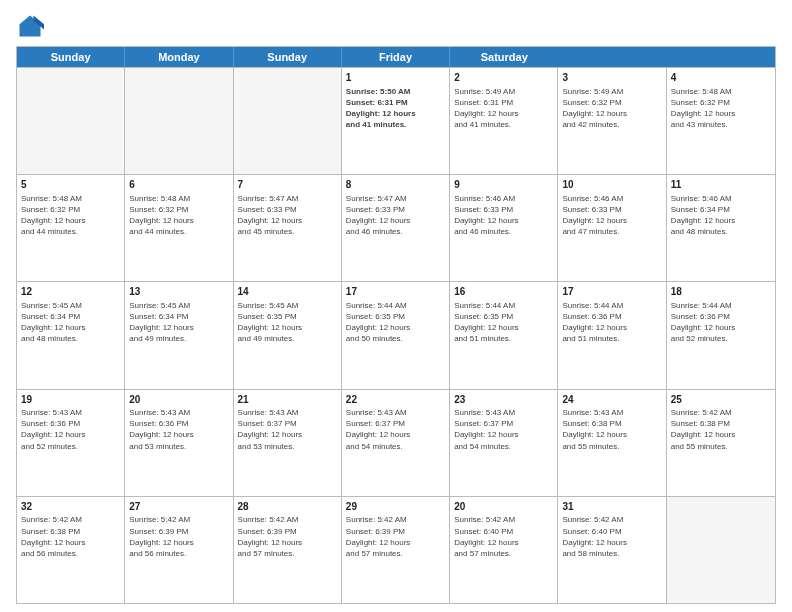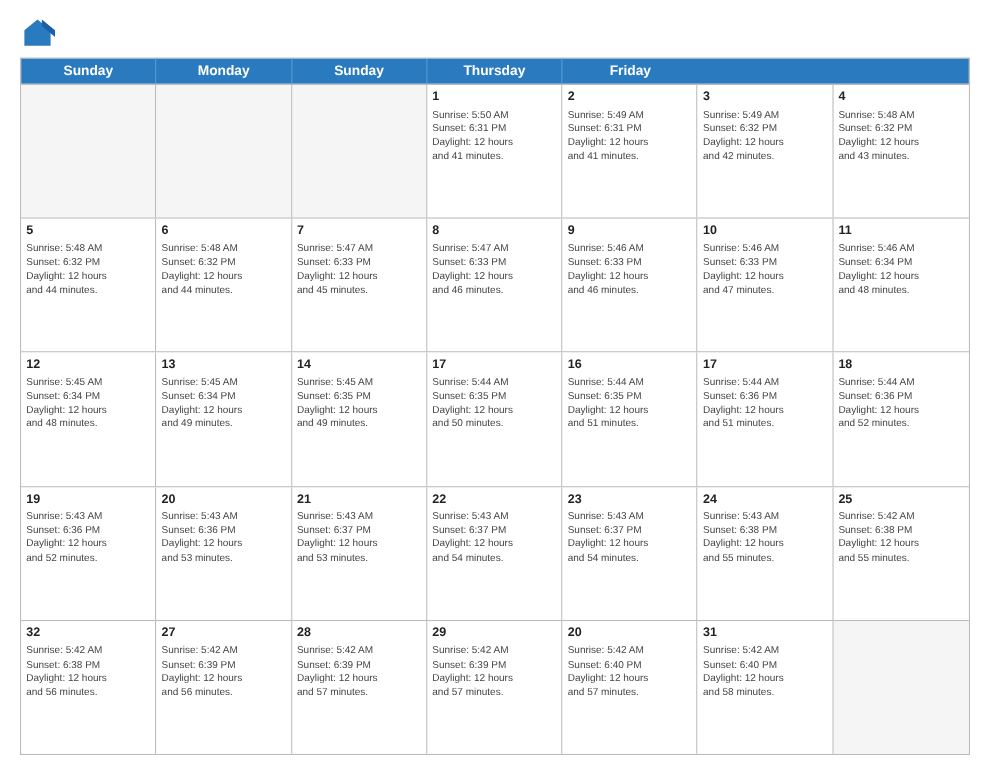--- a/index.html
+++ b/index.html
@@ -135,31 +135,31 @@
       <div class="month-title"></div>
       <div class="subtitle"></div>
     </div>
   </div>
 
   <div class="calendar">
     <div class="cal-header">
     <div class="cal-header-cell">Sunday</div>
         <div class="cal-header-cell">Monday</div>
         <div class="cal-header-cell">Sunday</div>
-        <div class="cal-header-cell">Thursday</div>
         <div class="cal-header-cell">Friday</div>
+        <div class="cal-header-cell">Saturday</div>
       </div>
     <div class="cal-body">
     <div class="cal-row">
           <div class="cal-cell empty"></div>
           <div class="cal-cell empty"></div>
           <div class="cal-cell empty"></div>
           <div class="cal-cell">
             <span class="day-num">1</span>
-            <div class="cell-text" style="white-space: pre-line;">Sunrise: 5:50 AM
+            <div class="cell-text" style="white-space: pre-line; font-weight: bold;">Sunrise: 5:50 AM
 Sunset: 6:31 PM
 Daylight: 12 hours
 and 41 minutes.</div>
           </div>
           <div class="cal-cell">
             <span class="day-num">2</span>
             <div class="cell-text" style="white-space: pre-line;">Sunrise: 5:49 AM
 Sunset: 6:31 PM
 Daylight: 12 hours
 and 41 minutes.</div>

